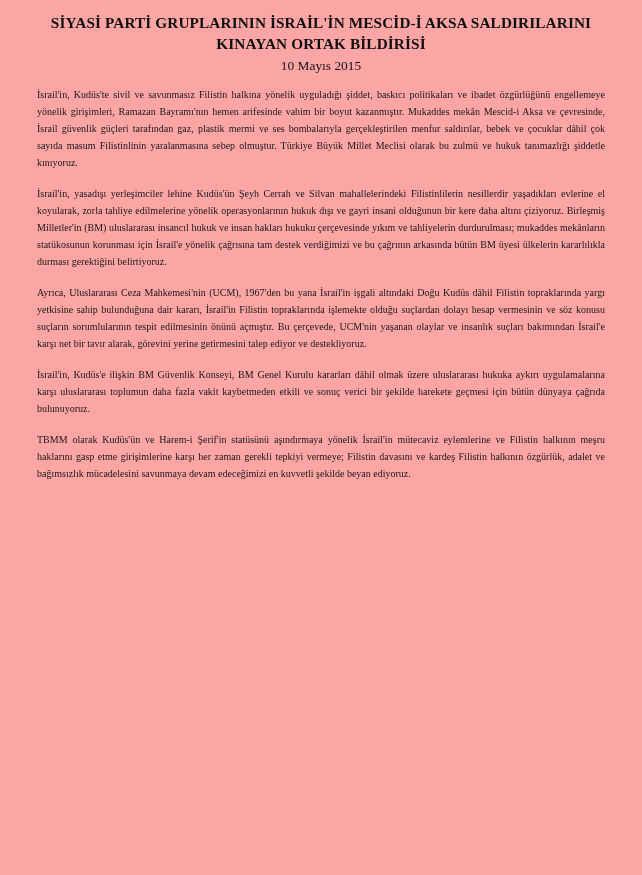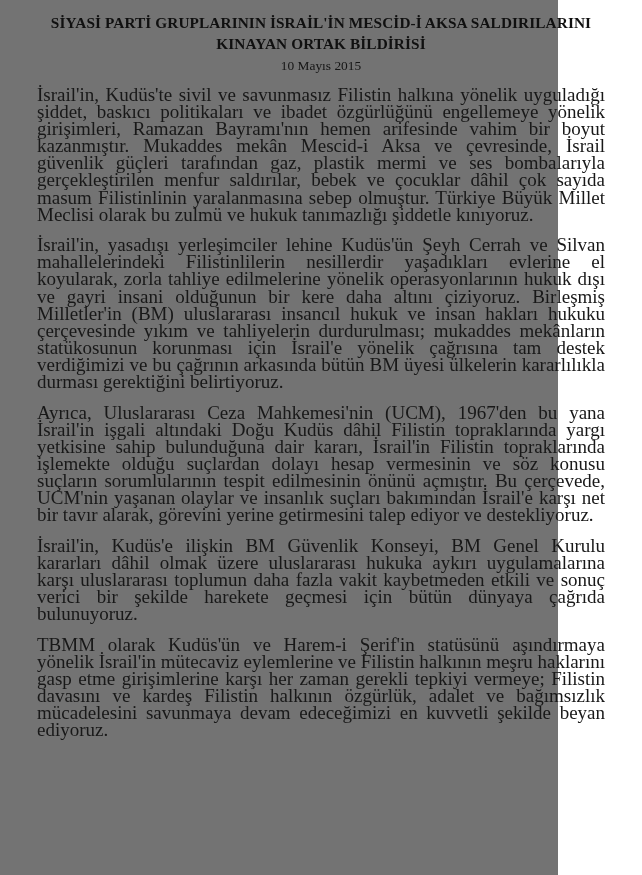--- a/index.html
+++ b/index.html
@@ -12,23 +12,23 @@
     height: 875px;
     position: relative;
     overflow: hidden;
     font-family: "Liberation Serif", "DejaVu Serif", serif;
     color: #1b1b1b;
   }
 
   .page {
     position: absolute;
     left: 0; top: 0;
-    width: 558px;
+    width: 642px;
     height: 875px;
-    background: #737373;
+    background: #fca5a5;
   }
 
   .doc-title {
     position: absolute;
     left: 37px;
     top: 12px;
     width: 568px;
     text-align: center;
     font-weight: bold;
     font-size: 15.3px;
@@ -49,21 +49,21 @@
 
   .body-block {
     position: absolute;
     left: 37px;
     top: 86px;
     width: 568px;
   }
 
   .para {
     text-align: justify;
-    font-size: 19px;
+    font-size: 10px;
     line-height: 17.1px;
     margin: 0 0 13.5px 0;
     color: #181818;
     hyphens: none;
   }
   .para:last-child { margin-bottom: 8px; }
 
   
   .sig-area {
     position: absolute;

